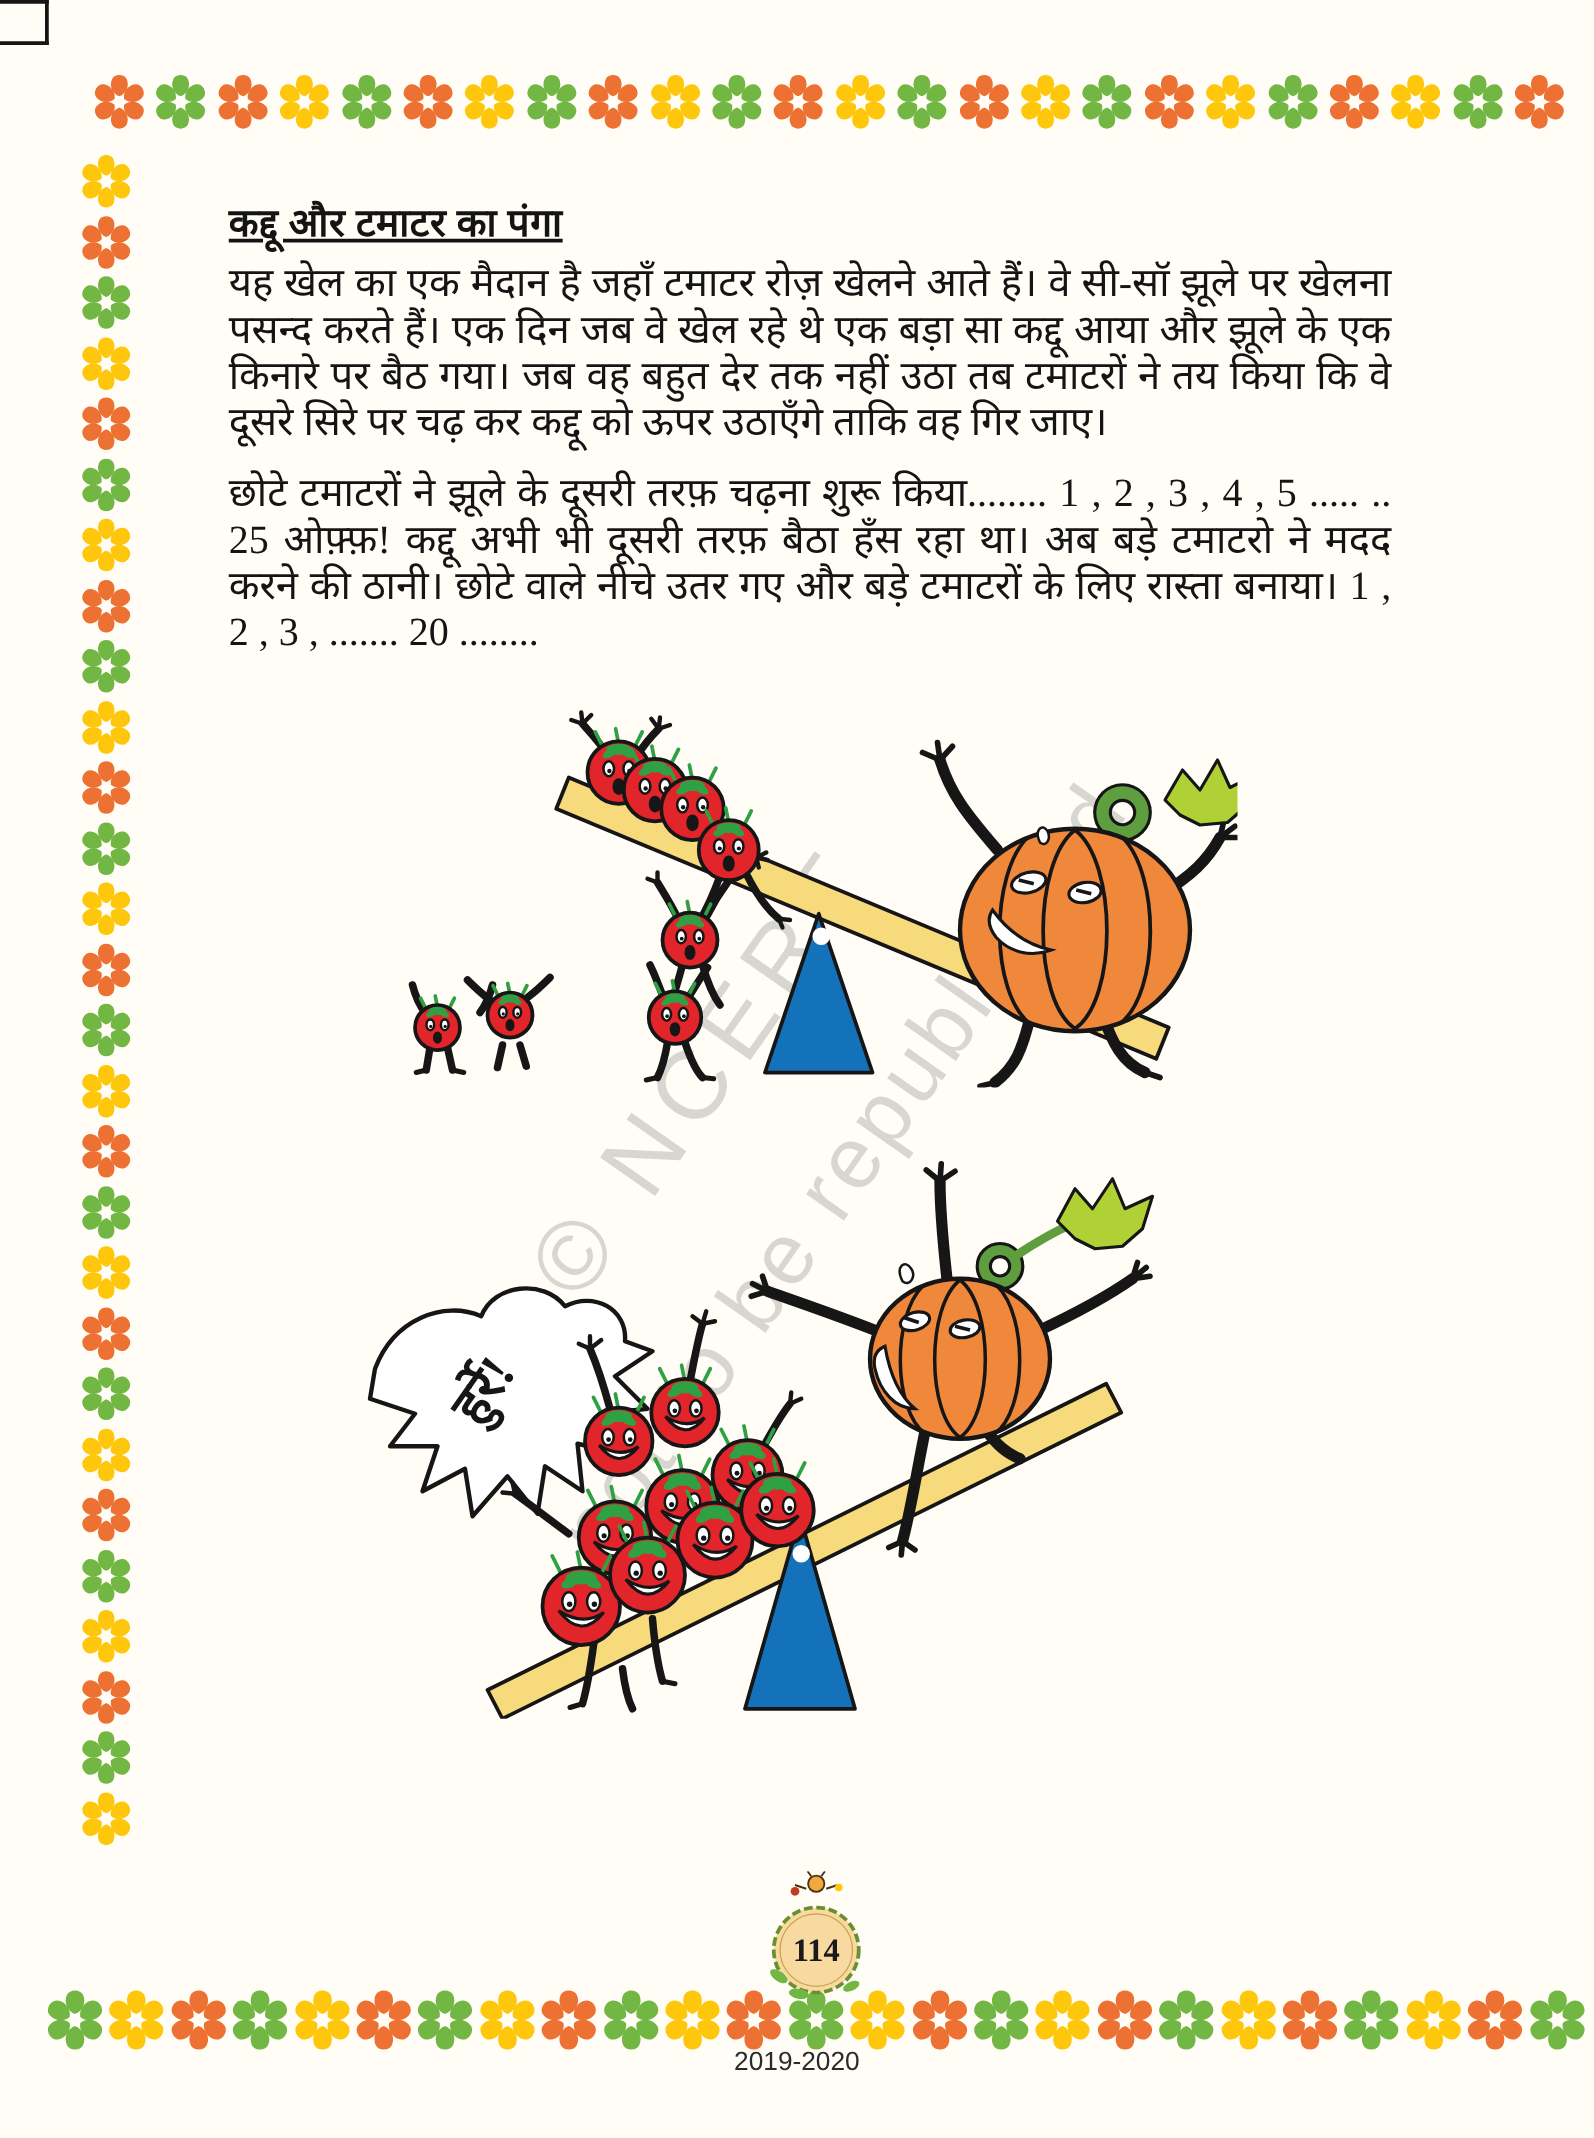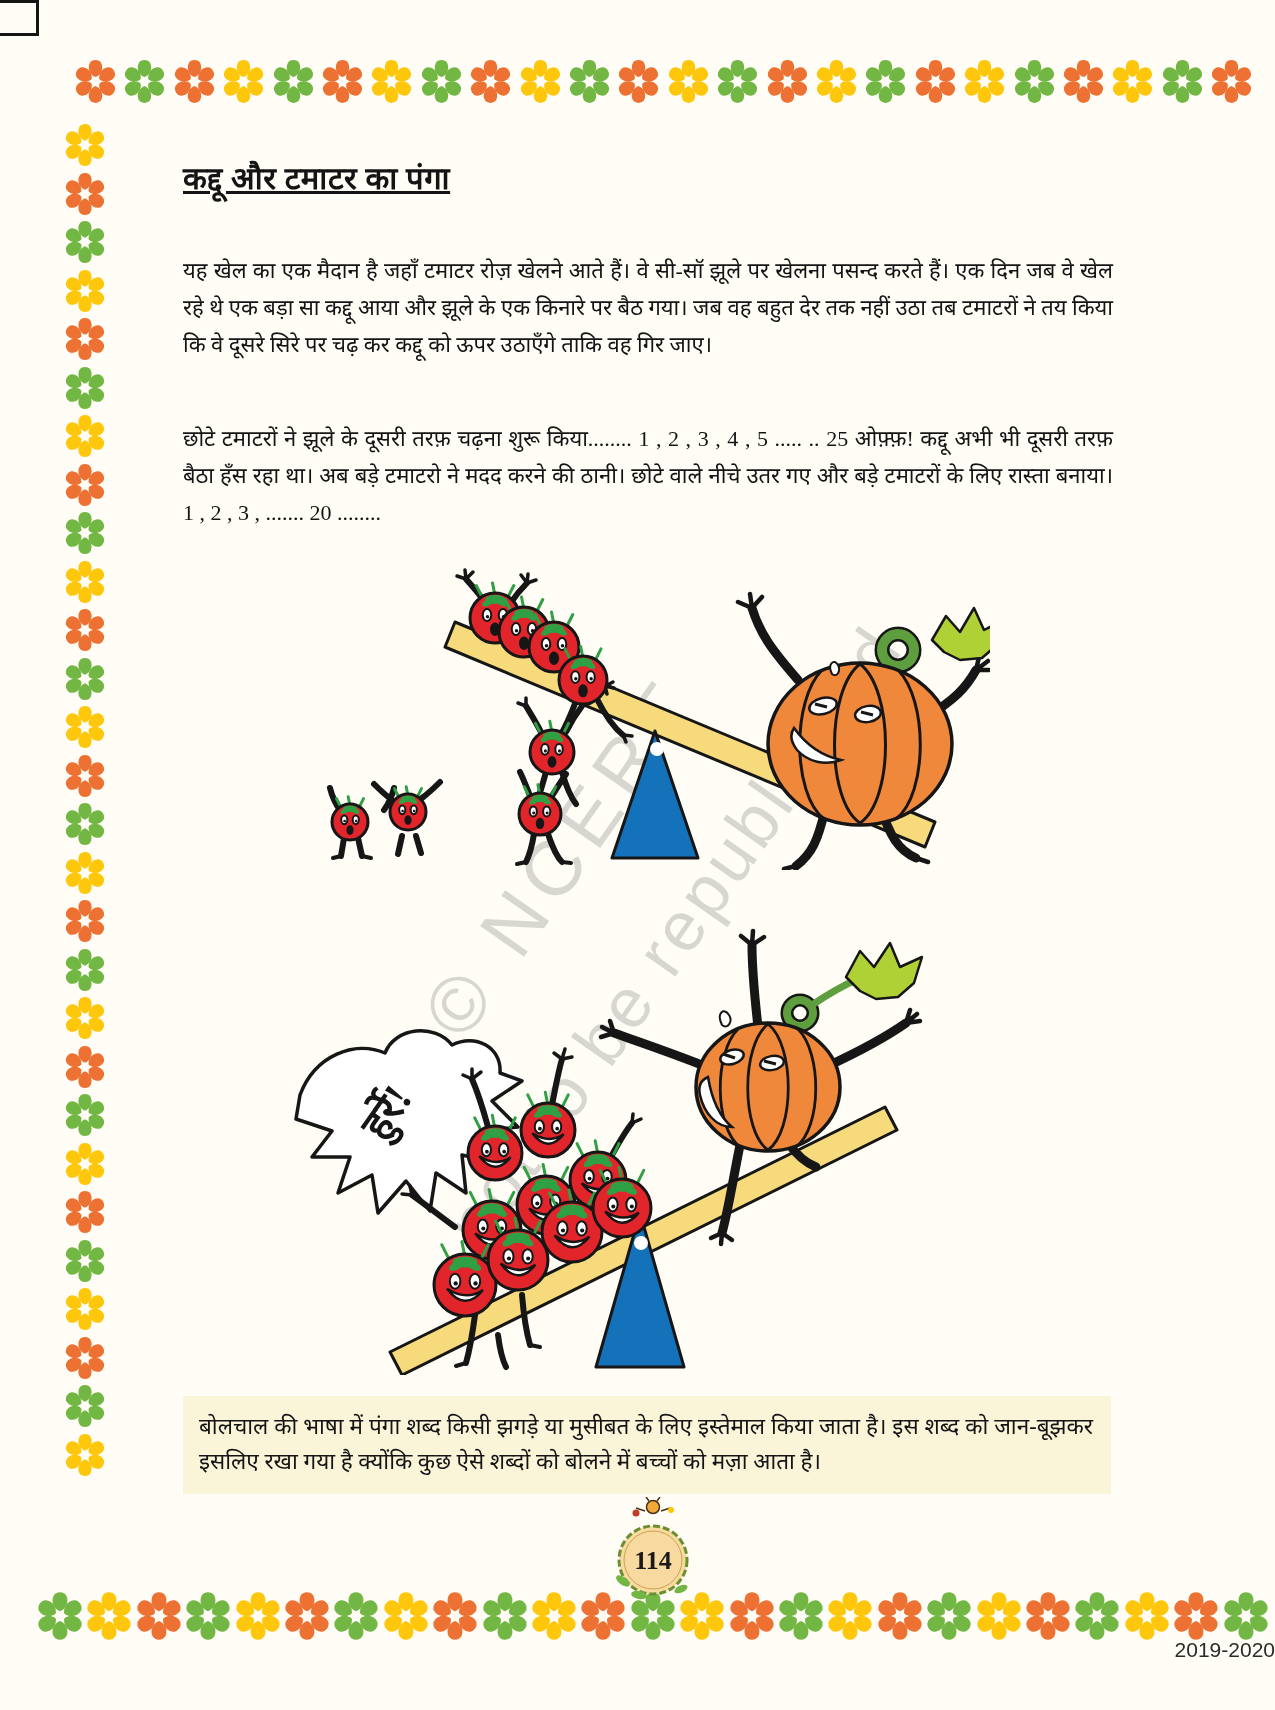--- a/index.html
+++ b/index.html
@@ -4,36 +4,36 @@
 <style>
   html,body{margin:0;padding:0;}
   body{background:#ffffff;}
   #page{position:relative;width:1275px;height:1710px;background:#fffdf6;overflow:hidden;
         font-family:"Liberation Serif","DejaVu Serif",serif;color:#141414;}
   .abs{position:absolute;}
   #crop-mark{left:0;top:2;width:36px;height:30px;border:3px solid #151515;border-left:none;}
   .border-strip{pointer-events:none;}
   .border-strip svg{position:absolute;}
   #page-title{left:183px;top:156px;font-size:31px;font-weight:700;letter-spacing:.5px;text-decoration:underline;}
-  .body-para{left:183px;width:930px;font-size:22px;line-height:37px;text-align:justify;margin-top:44px;}
+  .body-para{left:183px;width:930px;font-size:32px;line-height:37px;text-align:justify;}
   #para1{top:208px;}
   #para2{top:376px;}
   #caption-line{left:183px;top:870px;width:940px;font-size:27px;white-space:nowrap;}
   #watermark{left:235px;top:545px;width:760px;height:700px;display:flex;flex-direction:column;
              align-items:center;justify-content:center;gap:52px;transform:rotate(-55deg);
              color:rgba(40,40,40,0.18);font-family:"Liberation Sans","DejaVu Sans",sans-serif;
              z-index:1;pointer-events:none;}
   #watermark .wm1{font-size:78px;letter-spacing:10px;white-space:nowrap;}
   #watermark .wm2{font-size:70px;letter-spacing:4px;white-space:nowrap;}
   #scene1{left:320px;top:548px;z-index:2;}
   #scene2{left:260px;top:905px;z-index:2;}
   #note-box{left:183px;top:1396px;width:928px;background:#faf5d9;padding:13px 18px 15px 16px;
             box-sizing:border-box;font-size:22.5px;line-height:35px;text-align:justify;}
   #page-badge{left:605px;top:1497px;width:96px;height:112px;}
-  #footer-year{left:0;top:1638px;width:1275px;text-align:right;font-size:21px;color:#2b2b2b;
+  #footer-year{left:0;top:1638px;width:1275px;text-align:center;font-size:21px;color:#2b2b2b;
                font-family:"Liberation Sans","DejaVu Sans",sans-serif;}
 </style>
 </head>
 <body>
 
 <div id="page">
 
   <div id="crop-mark" class="abs"></div>
 
   <div id="border-top" class="abs border-strip" style="left:72px;top:58px;width:1190px;height:50px;">
@@ -1151,21 +1151,20 @@
       <g>
         <path d="M462,120 C456,108 464,102 469,110 C473,116 468,125 462,120 Z" fill="#ffffff" stroke="#161616" stroke-width="2"></path>
         <ellipse cx="472" cy="152" rx="12" ry="7" fill="#ffffff" stroke="#161616" stroke-width="2.5" transform="rotate(-16 472 152)"></ellipse>
         <ellipse cx="512" cy="158" rx="12" ry="7" fill="#ffffff" stroke="#161616" stroke-width="2.5" transform="rotate(-10 512 158)"></ellipse>
         <path d="M463,149 l12,4 M504,156 l12,3" stroke="#161616" stroke-width="3"></path>
         <path d="M448,172 C452,196 460,212 472,222 C456,222 444,208 440,190 C438,181 441,175 448,172 Z" fill="#ffffff" stroke="#161616" stroke-width="2.5"></path>
       </g>
     </g>
   </svg>
 
-  <div id="note-box" class="abs">बोलचाल की भाषा में पंगा शब्द किसी झगड़े या मुसीबत के लिए इस्तेमाल किया जाता है। इस शब्द को जान-बूझकर इसलिए रखा गया है क्योंकि कुछ ऐसे शब्दों को बोलने में बच्चों को मज़ा आता है।</div>
 
   <svg id="page-badge" class="abs" width="96" height="112" viewBox="0 0 96 112">
     <g>
       <circle cx="48" cy="10" r="6.5" fill="#F2A93B" stroke="#4a3214" stroke-width="1.5"></circle>
       <path d="M40,14 l-9,-3 M56,14 l9,-3 M44,4 l-3,-4 M52,4 l3,-4" stroke="#4a3214" stroke-width="1.5" fill="none"></path>
       <circle cx="31" cy="16" r="3.5" fill="#C23B22"></circle>
       <circle cx="66" cy="13" r="3" fill="#FEC70C"></circle>
     </g>
     <circle cx="48" cy="63" r="34" fill="#F8D99F" stroke="#6b8f2f" stroke-width="3" stroke-dasharray="7 3"></circle>
     <circle cx="48" cy="63" r="29" fill="none" stroke="#caa34f" stroke-width="1"></circle>

